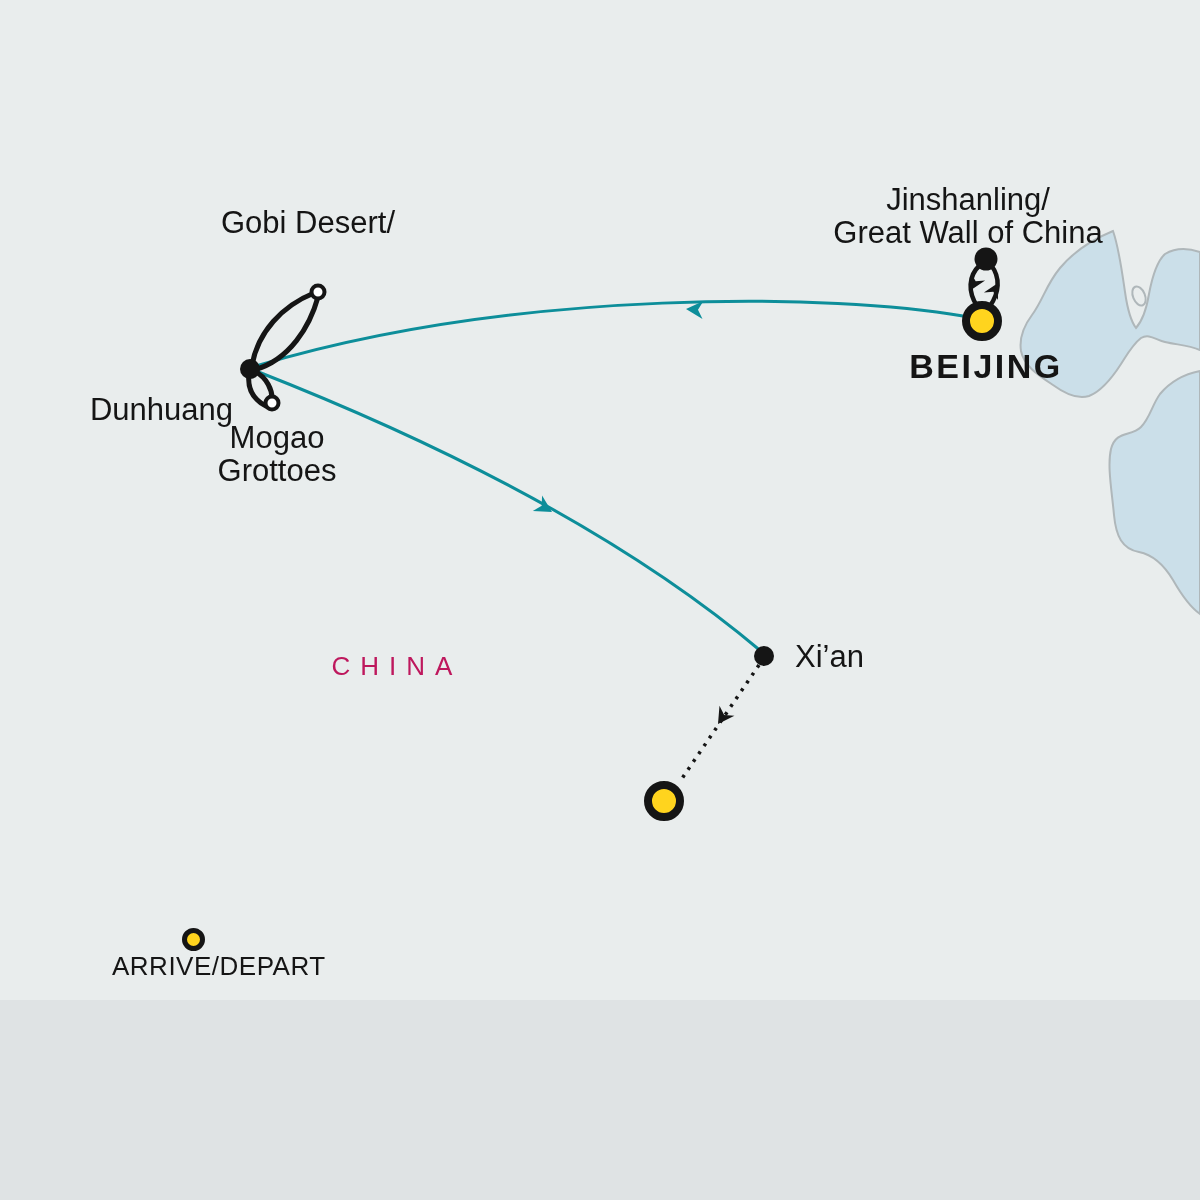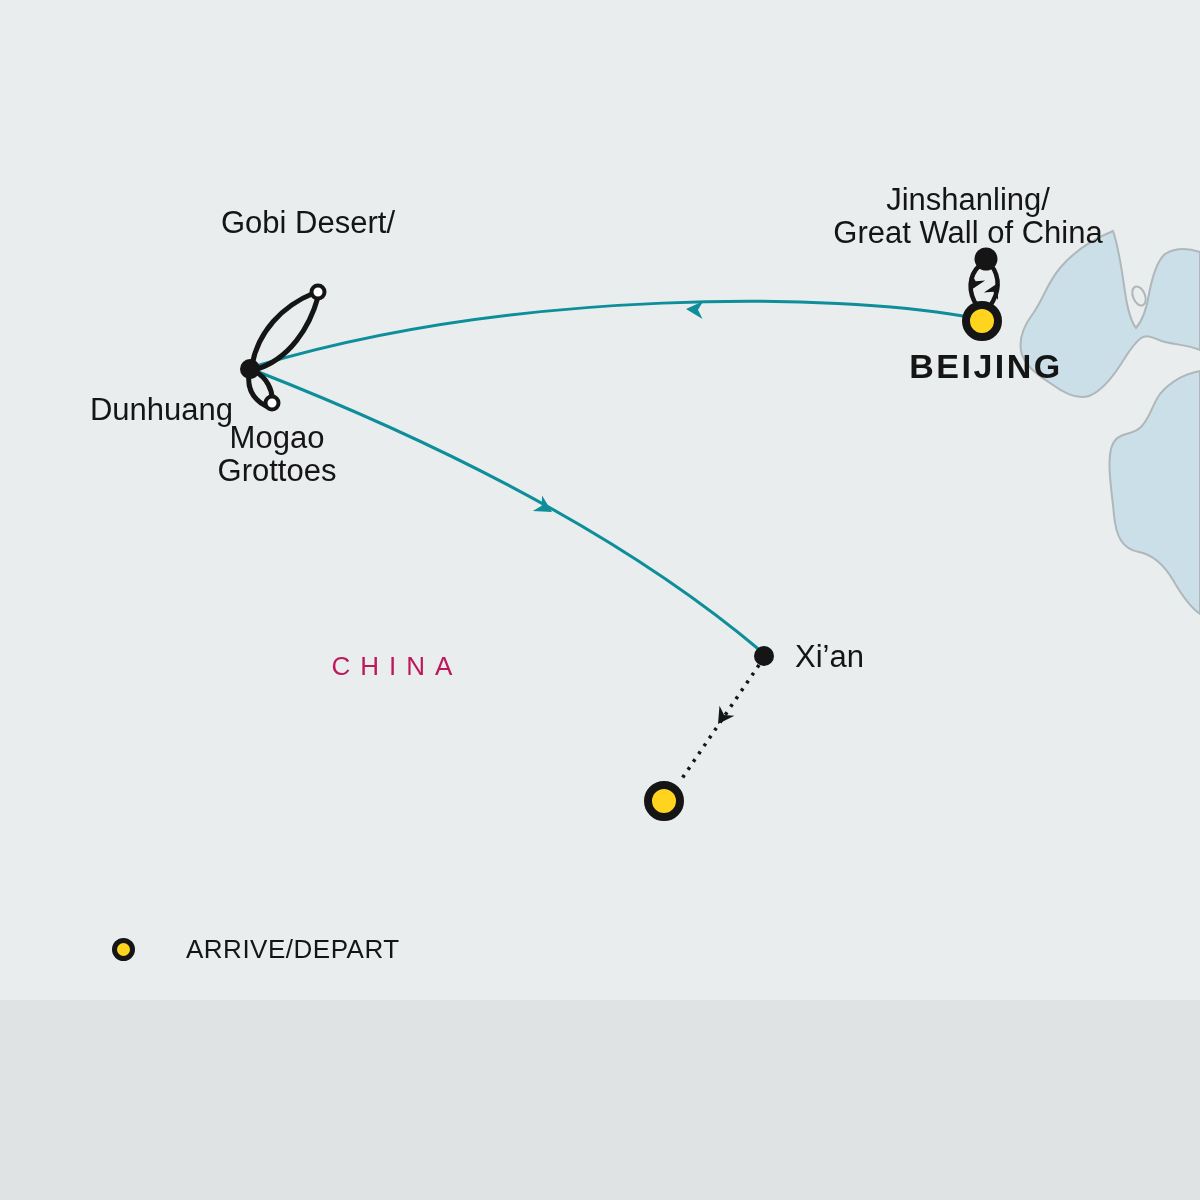--- a/index.html
+++ b/index.html
@@ -14,21 +14,21 @@
   .lbl .ln{display:block;}
   .city{font-weight:bold;font-size:34px;letter-spacing:2.5px;text-align:right;transform:translateX(-50%);}
   .town{font-size:31px;}
   .poi{font-size:31px;text-align:center;transform:translateX(-50%);}
   .plain{font-size:31px;text-align:center;transform:translateX(-50%);}
   .region{font-size:26px;letter-spacing:10px;color:#be185d;transform:translateX(-50%);}
   .right-align{transform:translate(-100%,-50%);}
   .v-center{transform:translateY(-50%);}
   
   .legend{position:absolute;left:112px;top:928px;display:flex;flex-direction:column;}
-  .legend-row{display:flex;align-items:center;height:42px;}
+  .legend-row{display:flex;align-items:center;height:42px;flex-direction:column;}
   .legend-swatch{width:74px;display:flex;align-items:center;}
   .legend-label{font-size:26px;letter-spacing:0.5px;color:#151515;}
   .sw-circle{width:13px;height:13px;border-radius:50%;background:#FFD41E;border:5px solid #151515;}
   .sw-land{width:54px;height:4px;background:#151515;margin-left:2px;}
   .sw-train{width:52px;height:4px;margin-left:2px;
     background:repeating-linear-gradient(90deg,#151515 0 3.5px,transparent 3.5px 9.5px);}
 </style>
 </head>
 <body>
 

